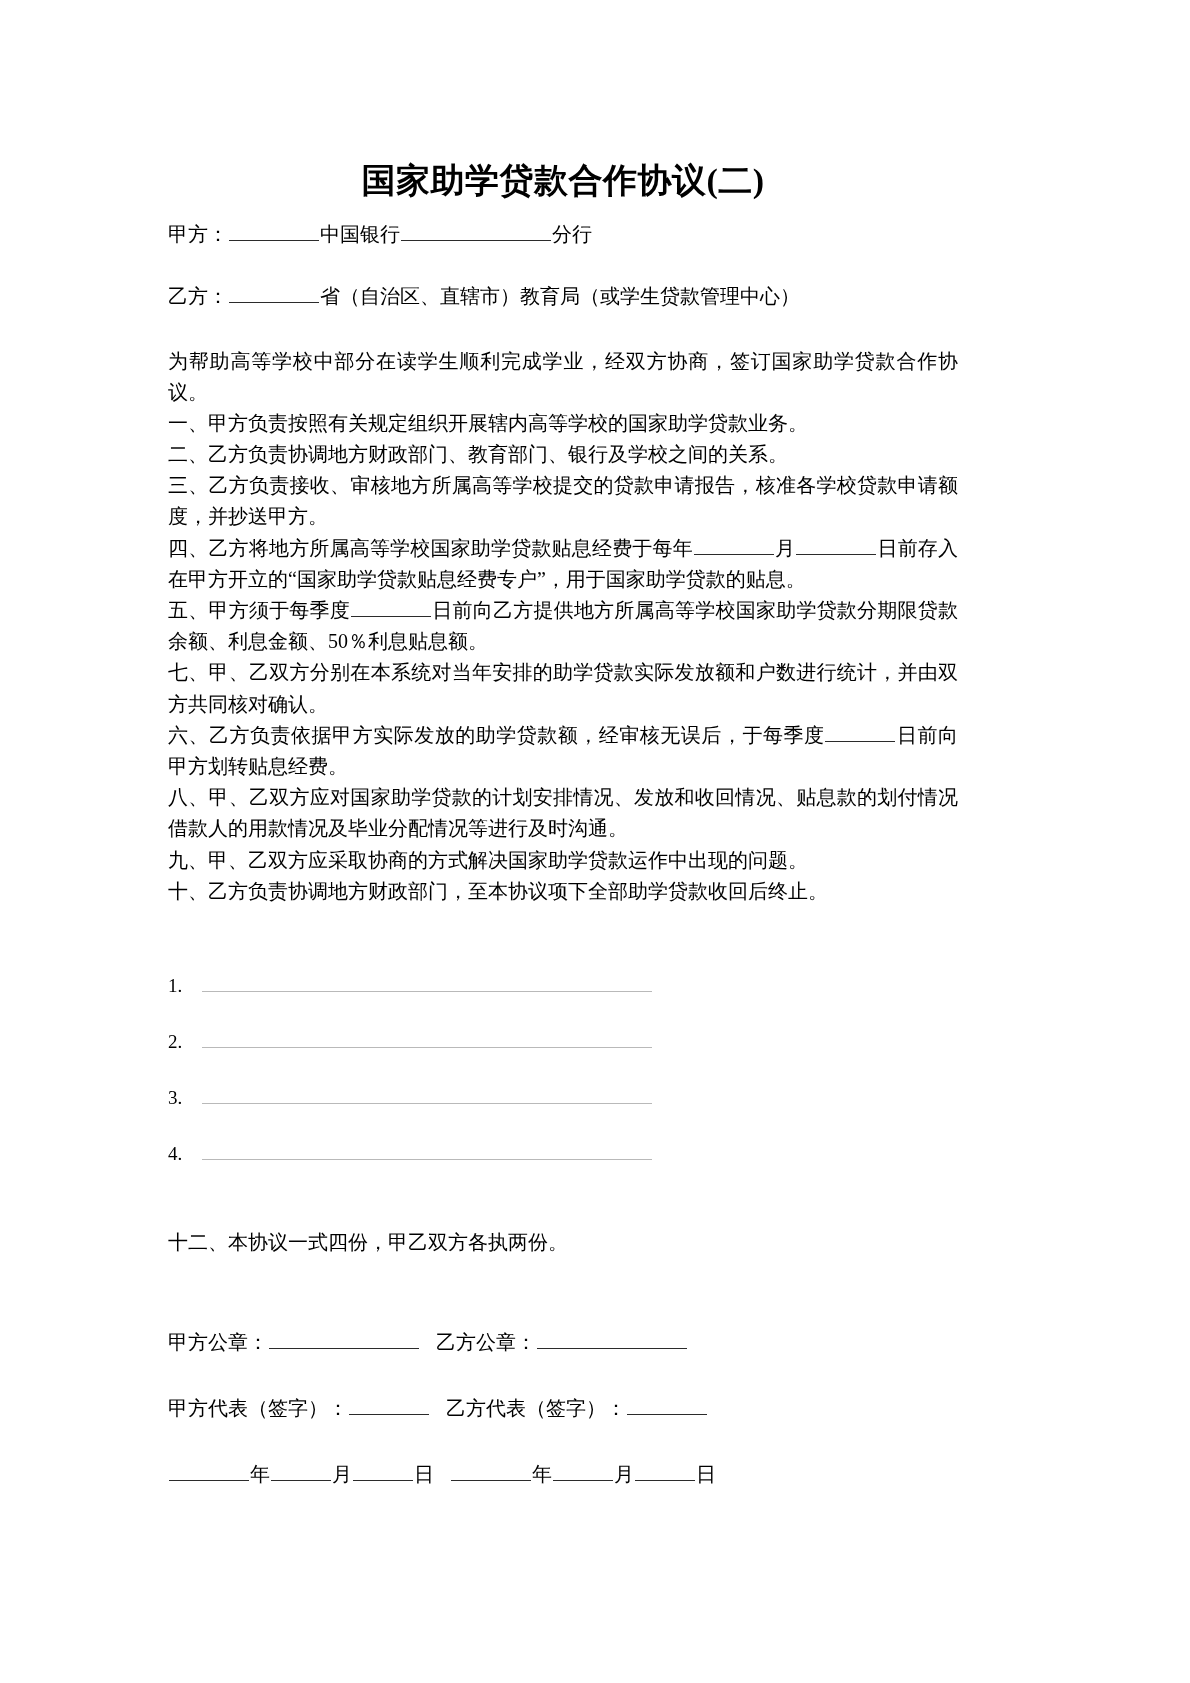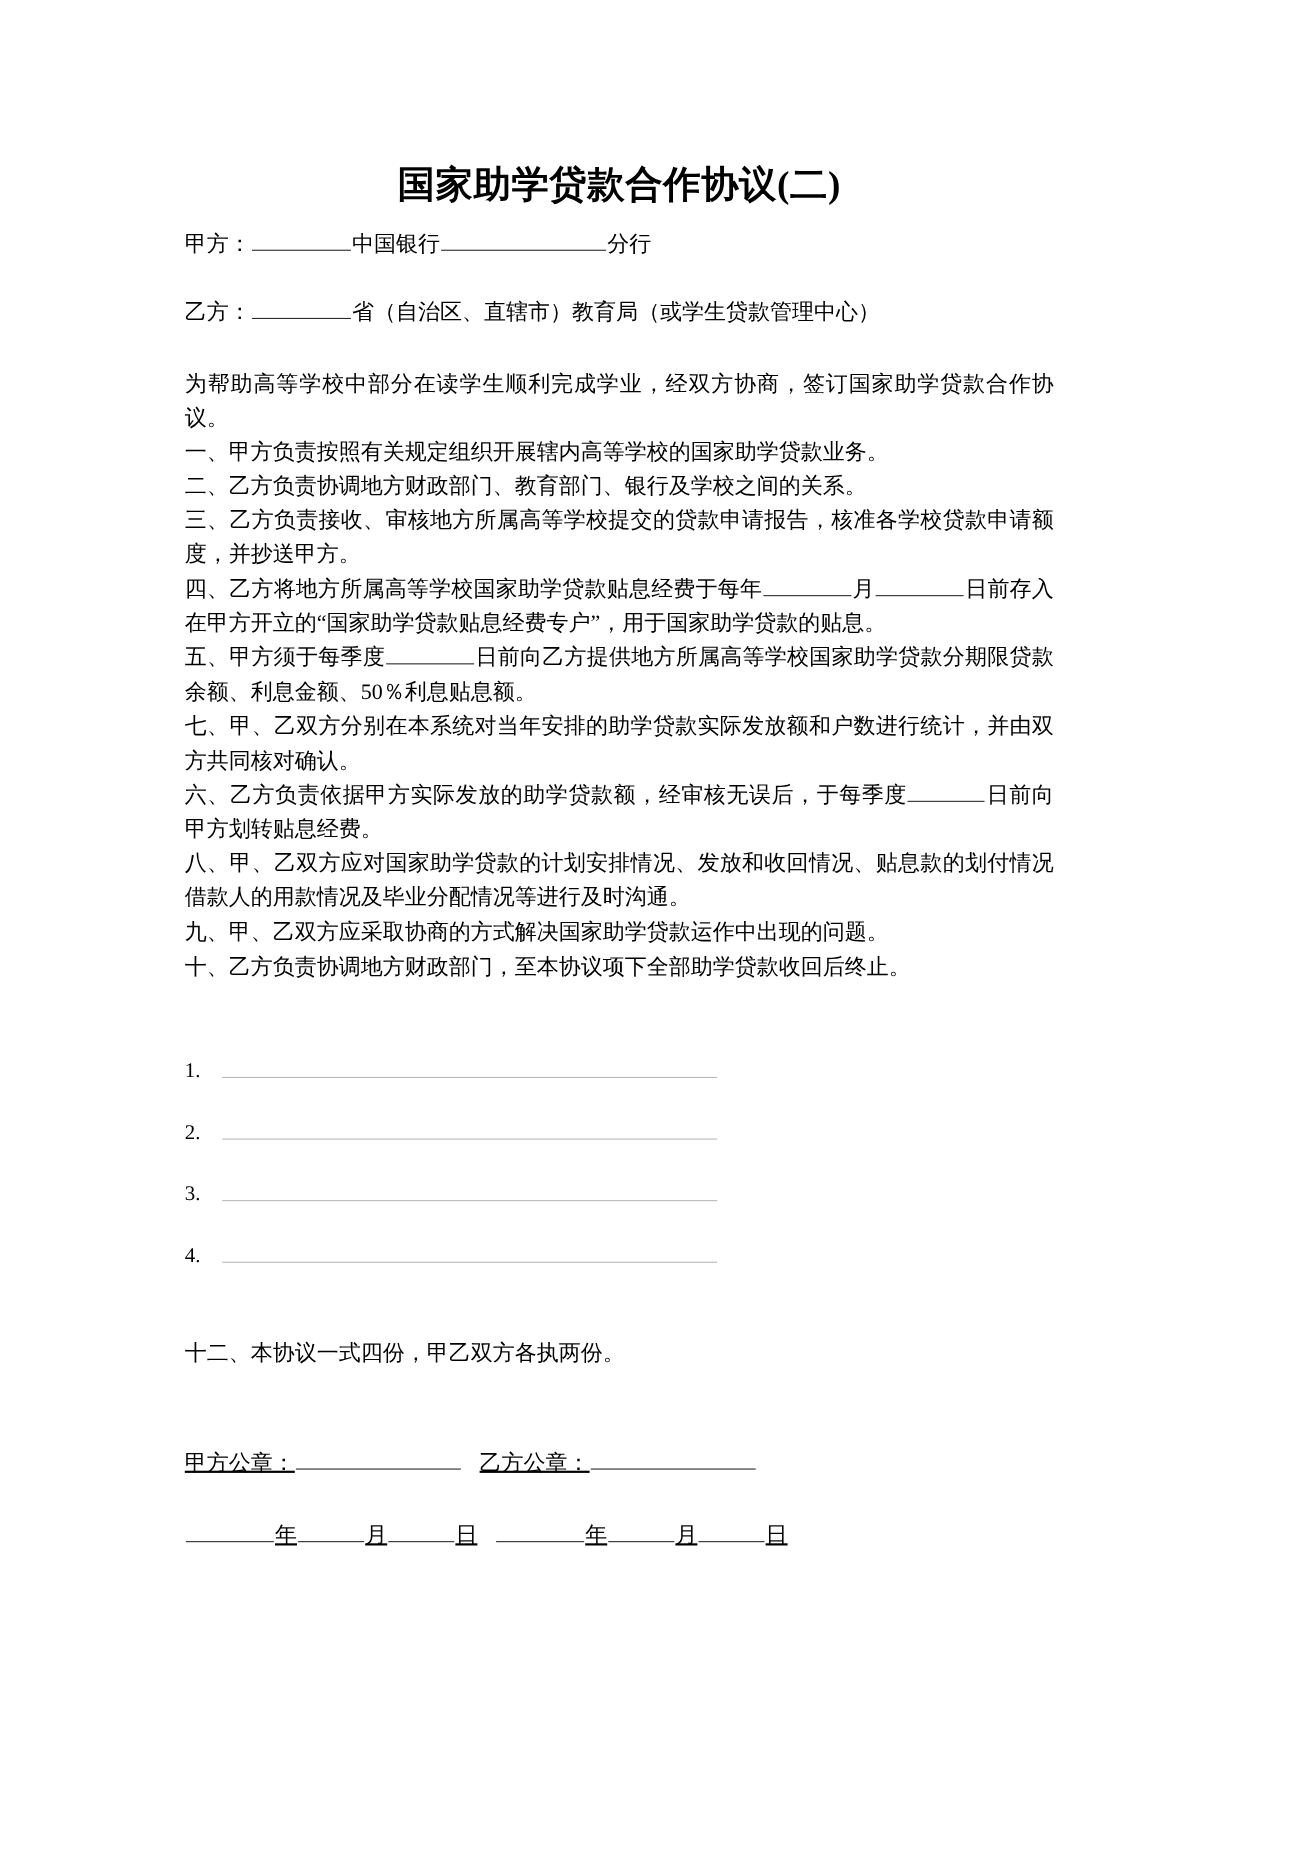--- a/index.html
+++ b/index.html
@@ -27,21 +27,21 @@
     position: absolute;
     left: 168px;
     top: 0;
     width: 790px;
   }
   .doc-title {
     font-size: 34px;
     font-weight: bold;
     text-align: center;
     letter-spacing: 0.5px;
-    margin: 0;
+    margin: 12px;
     padding-top: 148px;
     padding-bottom: 0;
     line-height: 1.25;
   }
   .party-line {
     font-size: 20px;
     line-height: 1.5;
     margin: 0;
     white-space: nowrap;
   }
@@ -96,21 +96,20 @@
   }
 
   .clause-12 {
     font-size: 20px;
     margin-top: 62px;
     line-height: 1.5;
   }
 
   .sign-block {
     margin-top: 70px;
-    text-decoration: underline;
   }
   .sign-row {
     font-size: 20px;
     line-height: 1.5;
     white-space: nowrap;
     margin-top: 0;
   }
   .sign-row + .sign-row { margin-top: 36px; }
   .gap { display: inline-block; width: 16px; }
 </style>
@@ -182,20 +181,23 @@
     </div>
 
     <p class="clause-12">十二、本协议一式四份，甲乙双方各执两份。</p>
 
     <div class="sign-block">
 
       <p class="sign-row">
         <span>甲方公章：</span><span class="blank b-150"></span><span class="gap"></span><span>乙方公章：</span><span class="blank b-150"></span>
       </p>
 
+      <p class="sign-row">
+        <span>甲方代表（签字）：</span><span class="blank b-80"></span><span class="gap"></span><span>乙方代表（签字）：</span><span class="blank b-80"></span>
+      </p>
 
       <p class="sign-row">
         <span class="blank b-80"></span><span>年</span><span class="blank b-60"></span><span>月</span><span class="blank b-60"></span><span>日</span><span class="gap"></span><span class="blank b-80"></span><span>年</span><span class="blank b-60"></span><span>月</span><span class="blank b-60"></span><span>日</span>
       </p>
 
     </div>
 
   </div>
 </div>
 

